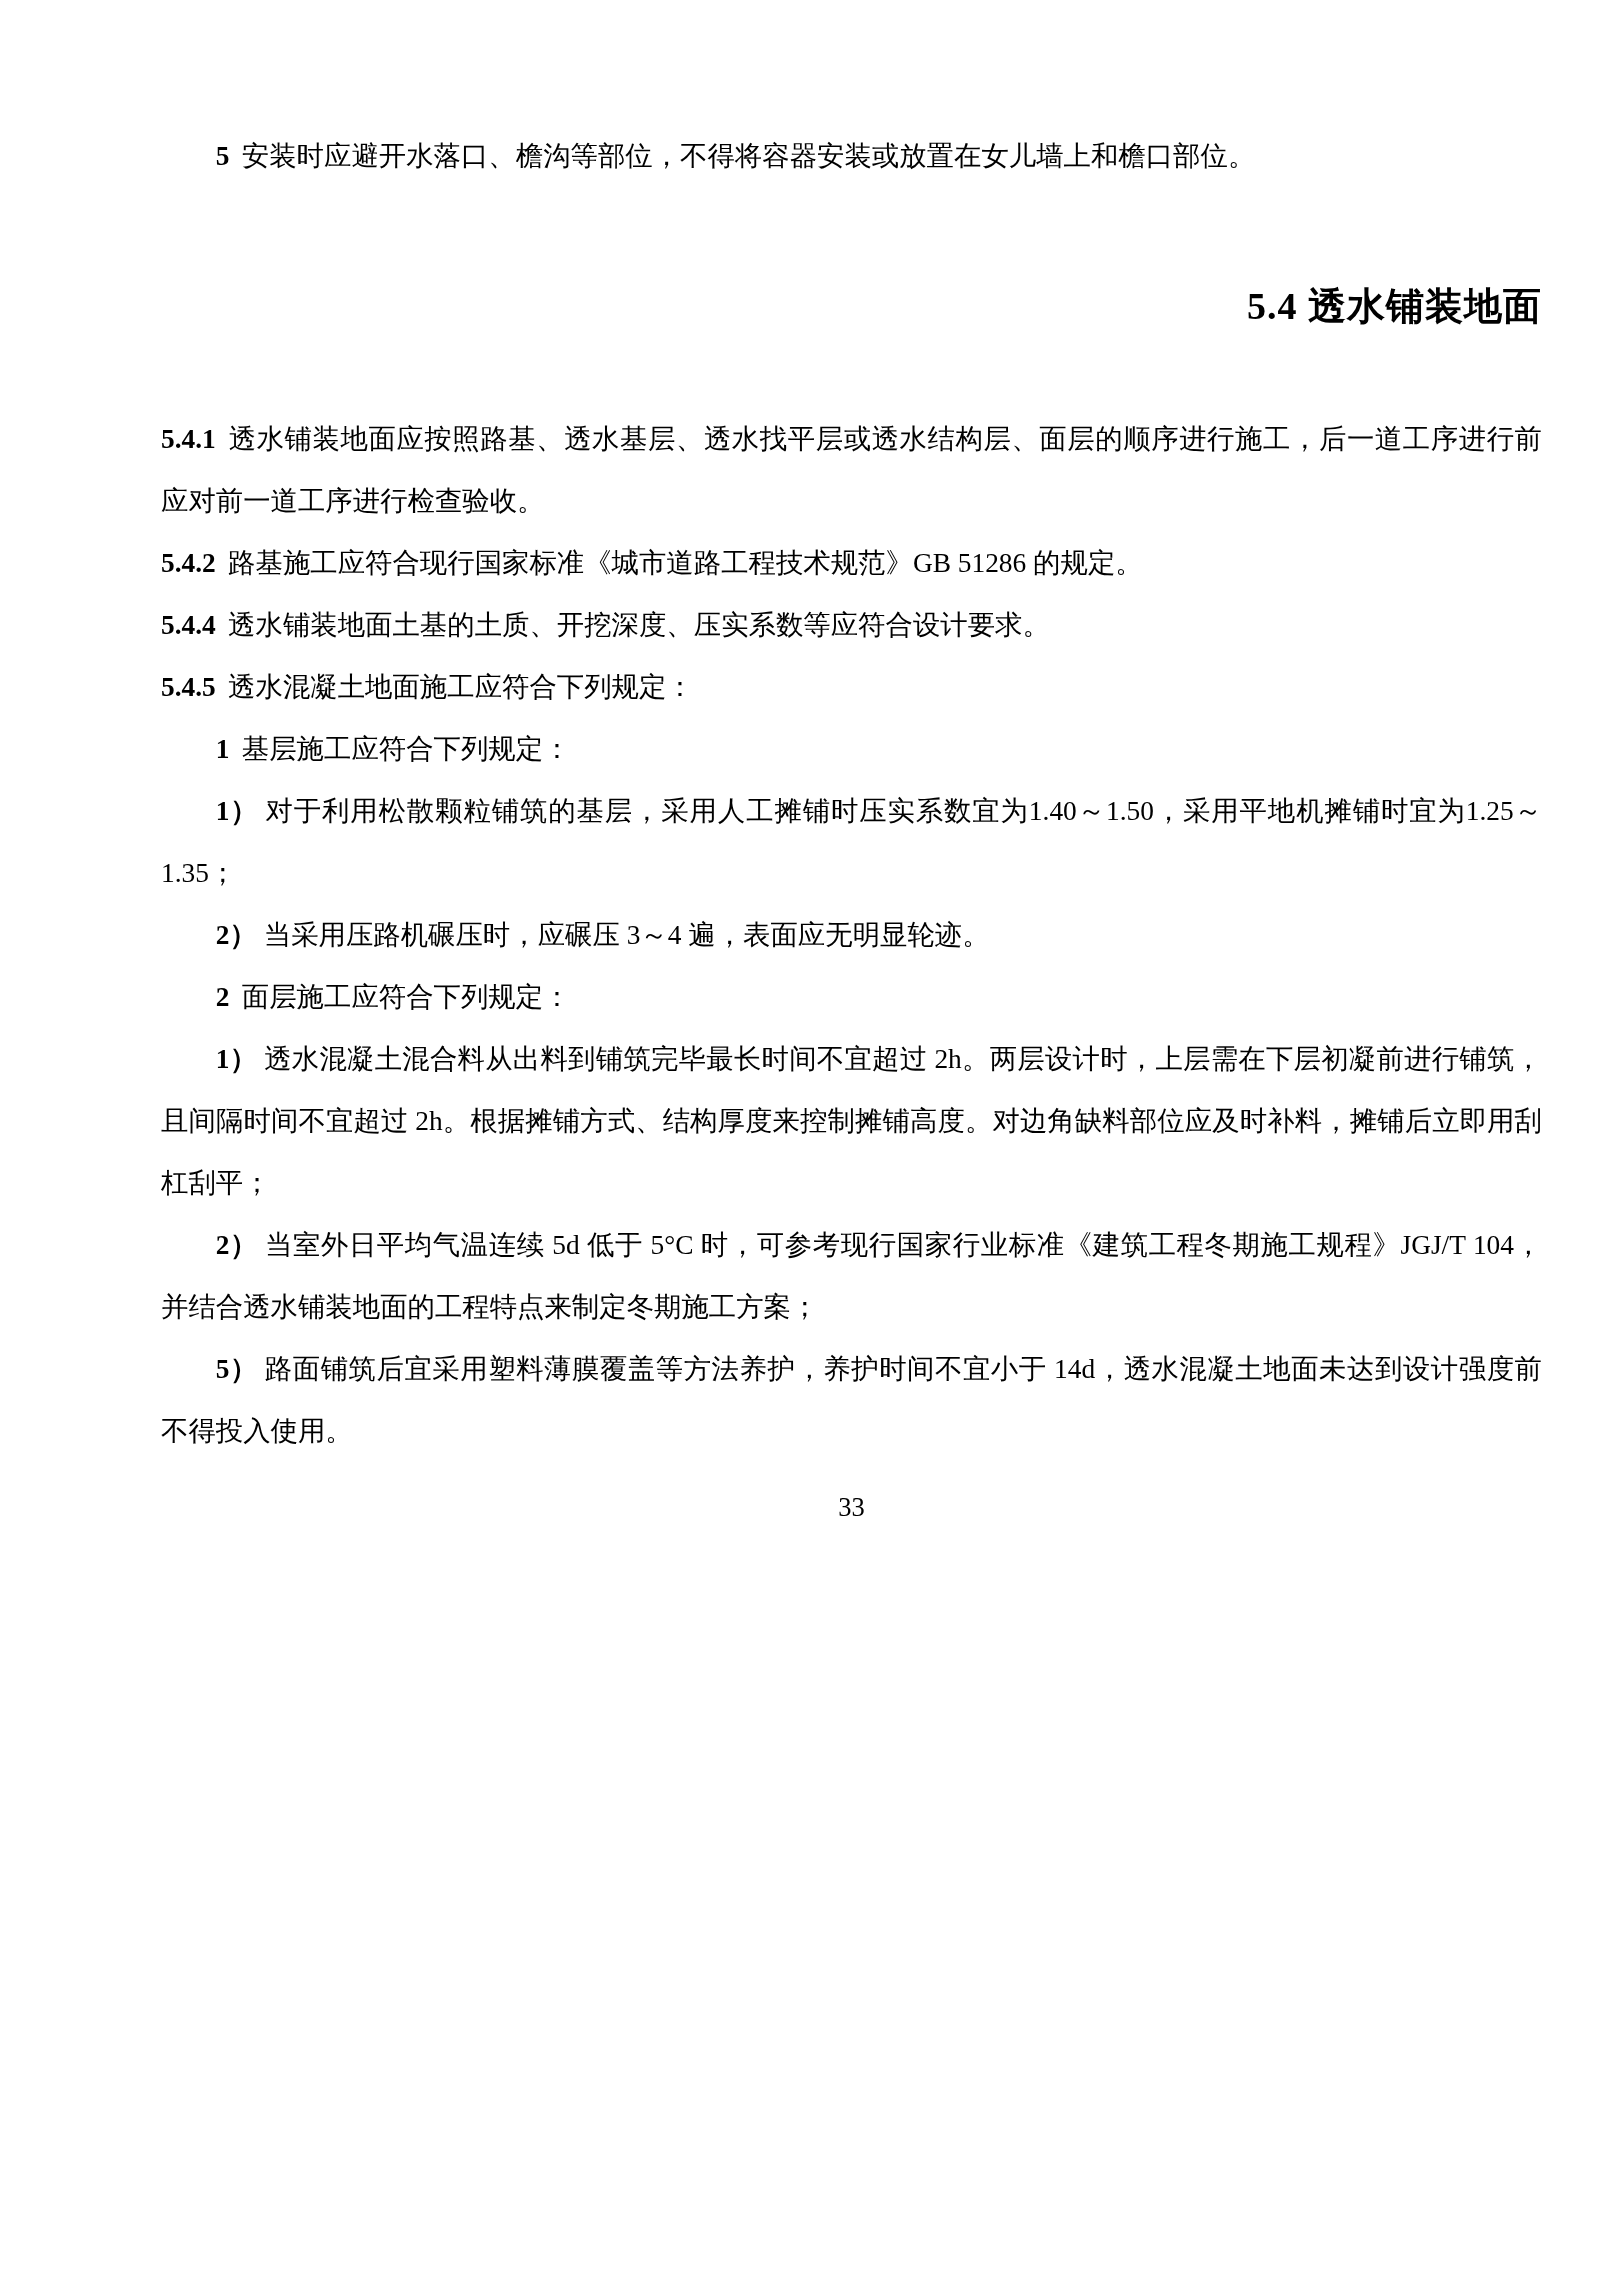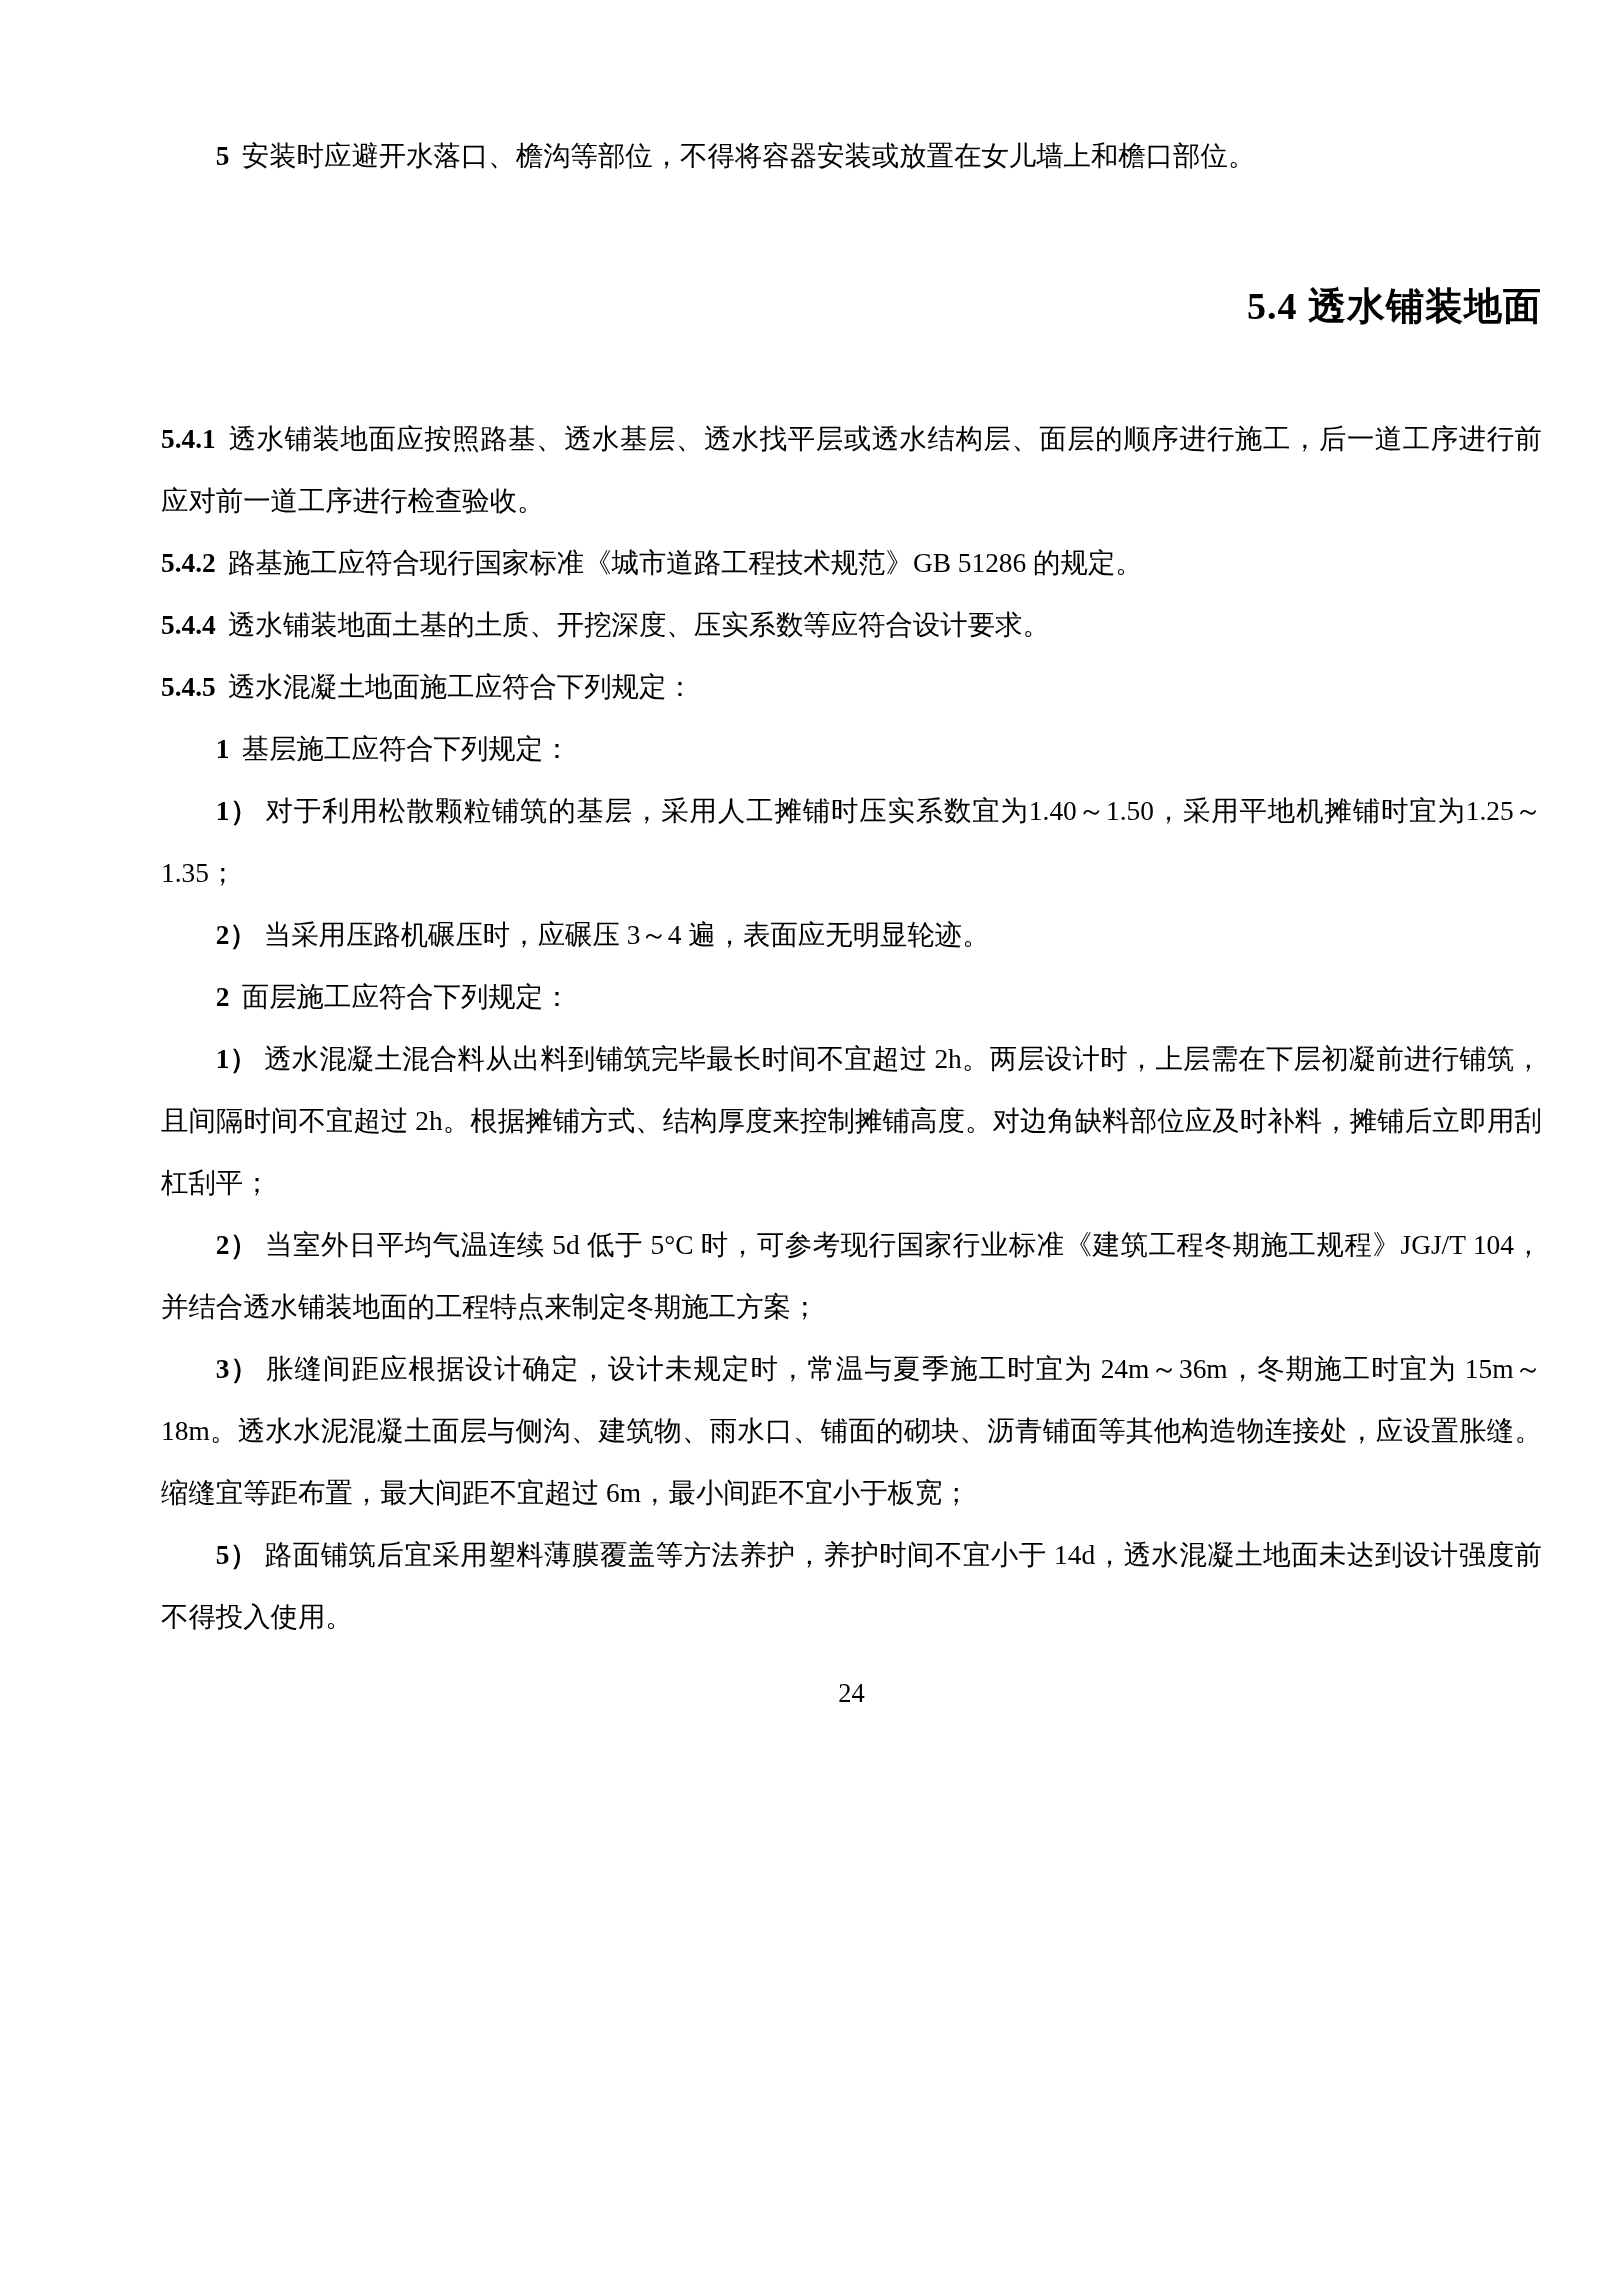--- a/index.html
+++ b/index.html
@@ -96,25 +96,22 @@
   </p>
 
   <p class="para indent">
     <span class="num-tight">1）</span><span>透水混凝土混合料从出料到铺筑完毕最长时间不宜超过 2h。两层设计时，上层需在下层初凝前进行铺筑，且间隔时间不宜超过 2h。根据摊铺方式、结构厚度来控制摊铺高度。对边角缺料部位应及时补料，摊铺后立即用刮杠刮平；</span>
   </p>
 
   <p class="para indent">
     <span class="num-tight">2）</span><span>当室外日平均气温连续 5d 低于 5°C 时，可参考现行国家行业标准《建筑工程冬期施工规程》JGJ/T 104，并结合透水铺装地面的工程特点来制定冬期施工方案；</span>
   </p>
 
-  <p class="para indent">
-    <span class="num-tight">3）</span><span>胀缝间距应根据设计确定，设计未规定时，常温与夏季施工时宜为 24m～36m，冬期施工时宜为 15m～18m。透水水泥混凝土面层与侧沟、建筑物、雨水口、铺面的砌块、沥青铺面等其他构造物连接处，应设置胀缝。缩缝宜等距布置，最大间距不宜超过 6m，最小间距不宜小于板宽；</span>
-  </p>
 
 
   <p class="para indent">
     <span class="num-tight">5）</span><span>路面铺筑后宜采用塑料薄膜覆盖等方法养护，养护时间不宜小于 14d，透水混凝土地面未达到设计强度前不得投入使用。</span>
   </p>
 
-  <div class="page-number">24</div>
+  <div class="page-number">33</div>
 
 </div>
 
 
 </body></html>

